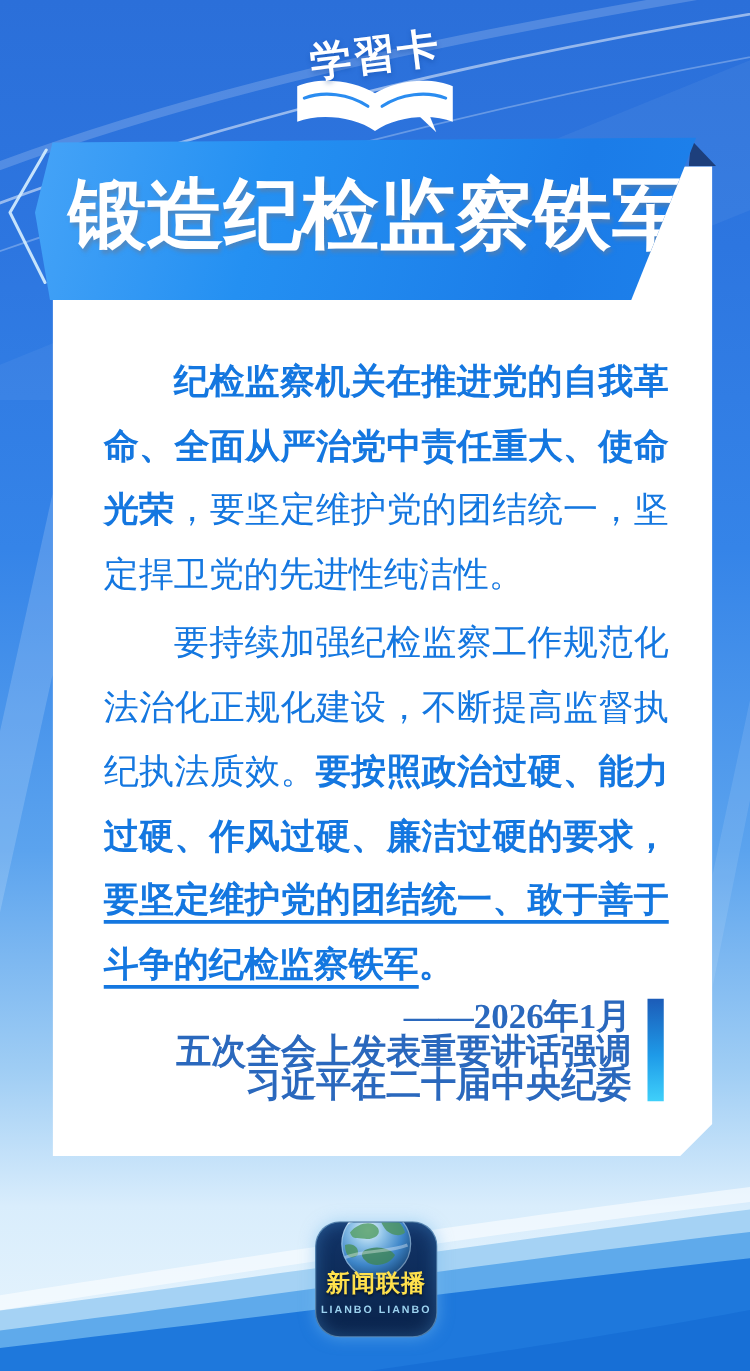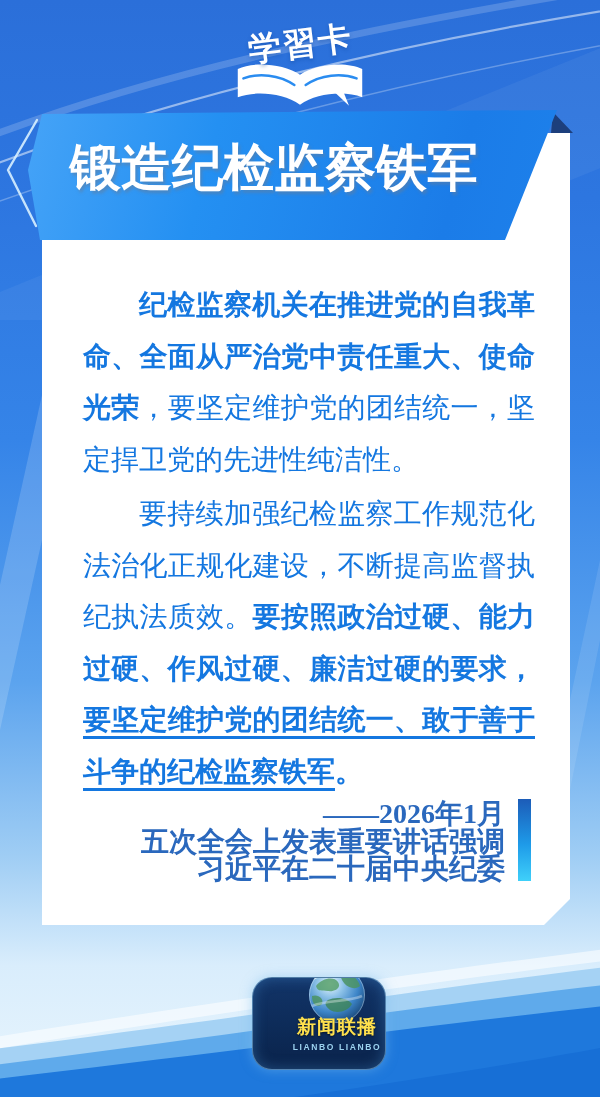--- a/index.html
+++ b/index.html
@@ -22,22 +22,22 @@
   }
   .brand-book{display:block;margin:-6px auto 0;}
 
   
   .banner{
     position:absolute;left:0;top:108px;width:600px;height:132px;z-index:4;
     background:linear-gradient(105deg,#4aa6f8 0%,#2490f2 35%,#1b7ce8 75%,#1e82ec 100%);
     clip-path:polygon(42px 6px,557px 2px,505px 132px,40px 132px,28px 62px);
   }
   .banner-title{
-    position:absolute;left:70px;top:34px;margin:0;
-    font-size:51px;line-height:1;font-weight:900;color:#ffffff;letter-spacing:0px;
+    position:absolute;left:55px;top:34px;margin:0;
+    font-size:62px;line-height:1;font-weight:900;color:#ffffff;letter-spacing:0px;
     text-shadow:2px 3px 3px rgba(96,125,160,.55);
     white-space:nowrap;
   }
   .fold{
     position:absolute;left:551px;top:112px;width:22px;height:21px;z-index:3;
     background:#1d3f7c;
     clip-path:polygon(2px 0,22px 21px,0 21px);
   }
 
   
@@ -77,21 +77,20 @@
 
   
   .app-icon{
     position:absolute;left:252px;top:977px;width:96px;height:91px;z-index:3;
     border-radius:20px;
     background:linear-gradient(180deg,#123468 0%,#0d2b58 55%,#0a234b 100%);
     border:1.5px solid rgba(140,200,240,.55);
     box-shadow:0 0 12px rgba(120,190,240,.5), inset 0 0 14px rgba(80,160,230,.35);
     display:flex;flex-direction:column;align-items:center;
     overflow:hidden;
-    padding-left:36px;
   }
   .app-globe{margin-top:-12px;}
   .app-name{
     margin-top:-10px;
     color:#ffe14d;font-size:19px;font-weight:bold;letter-spacing:1px;
     text-shadow:0 1px 2px rgba(0,0,0,.55);
     white-space:nowrap;
   }
   .app-name-en{
     margin-top:2px;

